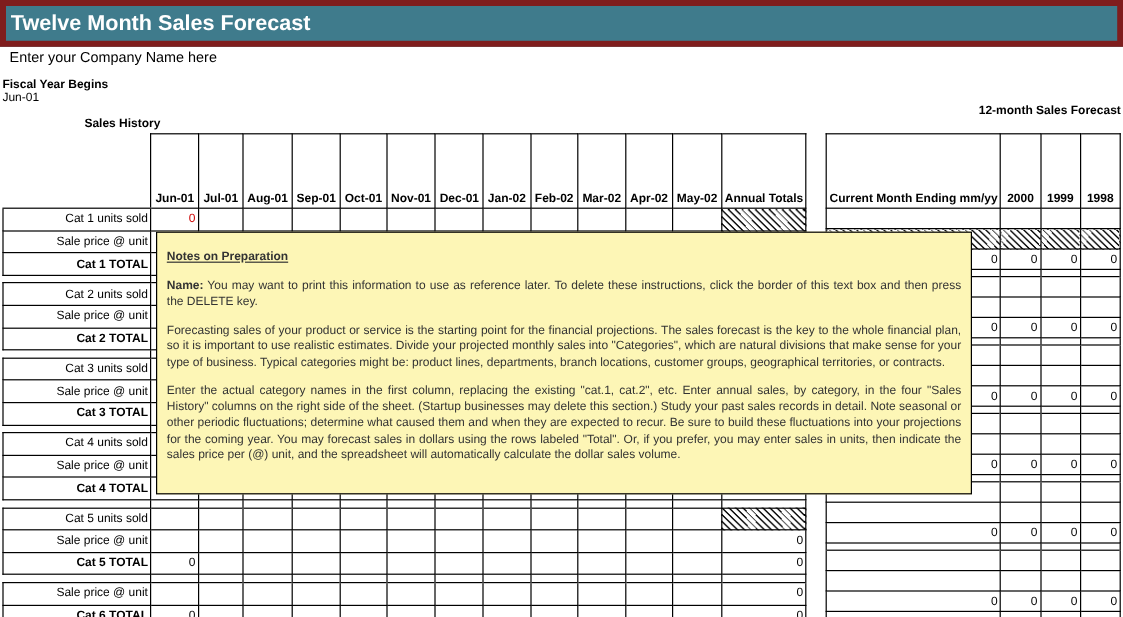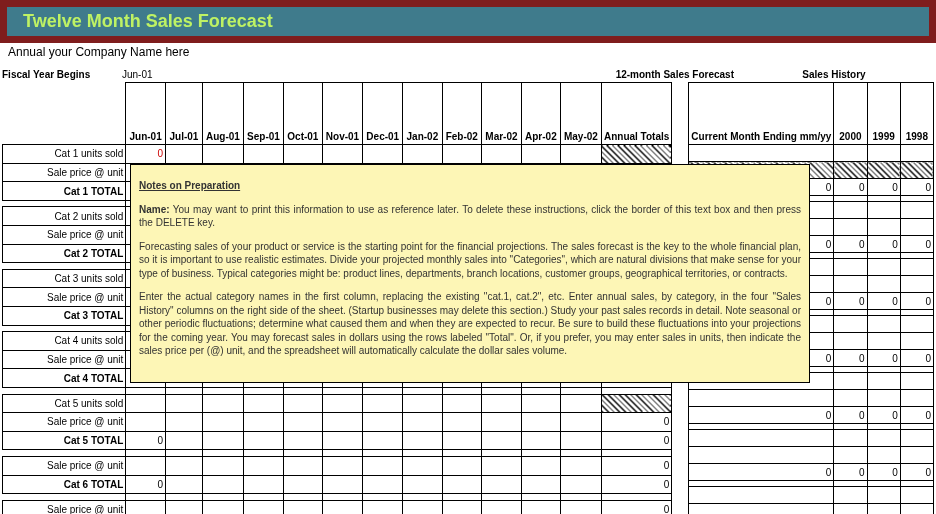--- a/index.html
+++ b/index.html
@@ -5,35 +5,36 @@
   * { box-sizing: border-box; }
   body {
     margin: 0;
     font-family: Arial, sans-serif;
     font-size: 10px;
     background: #fff;
     width: 936px;
   }
   .title-bar {
     background: #3f7b8c;
-    color: #bef264;
+    color: #ffffff;
     font-size: 18px;
     font-weight: bold;
-    padding: 4px 16px;
-    border: 7px solid #7f1d1d;
+    padding: 4px 4px;
+    border: 5px solid #7f1d1d;
   }
   .company-row {
     padding: 2px 8px 10px 8px;
     font-size: 12px;
   }
   .meta-row {
     display: flex;
     padding: 0 2px;
     font-size: 10px;
     font-weight: bold;
+    flex-direction: column;
   }
   .meta-row .fy-label { width: 120px; }
   .meta-row .fy-val { width: 80px; font-weight: normal; }
   .meta-row .center-title { flex: 1; text-align: right;}
   .meta-row .history-title { width: 200px; text-align: center; }
   .sheet {
     display: flex;
     padding: 2px;
     position: relative;
   }
@@ -75,21 +76,21 @@
     color: #333;
     text-align: justify;
   }
   .notes-box .n-title { font-weight: bold; text-decoration: underline; margin-bottom: 6px; display:block;}
   .notes-box .n-lead { font-weight: bold; }
 </style>
 </head>
 <body>
 
 <div class="title-bar">Twelve Month Sales Forecast</div>
-<div class="company-row">Annual your Company Name here</div>
+<div class="company-row">Enter your Company Name here</div>
 
 <div class="meta-row">
   <div class="fy-label">Fiscal Year Begins</div>
   <div class="fy-val">Jun-01</div>
   <div class="center-title">12-month Sales Forecast</div>
   <div class="history-title">Sales History</div>
 </div>
 
 <div class="sheet">
 

